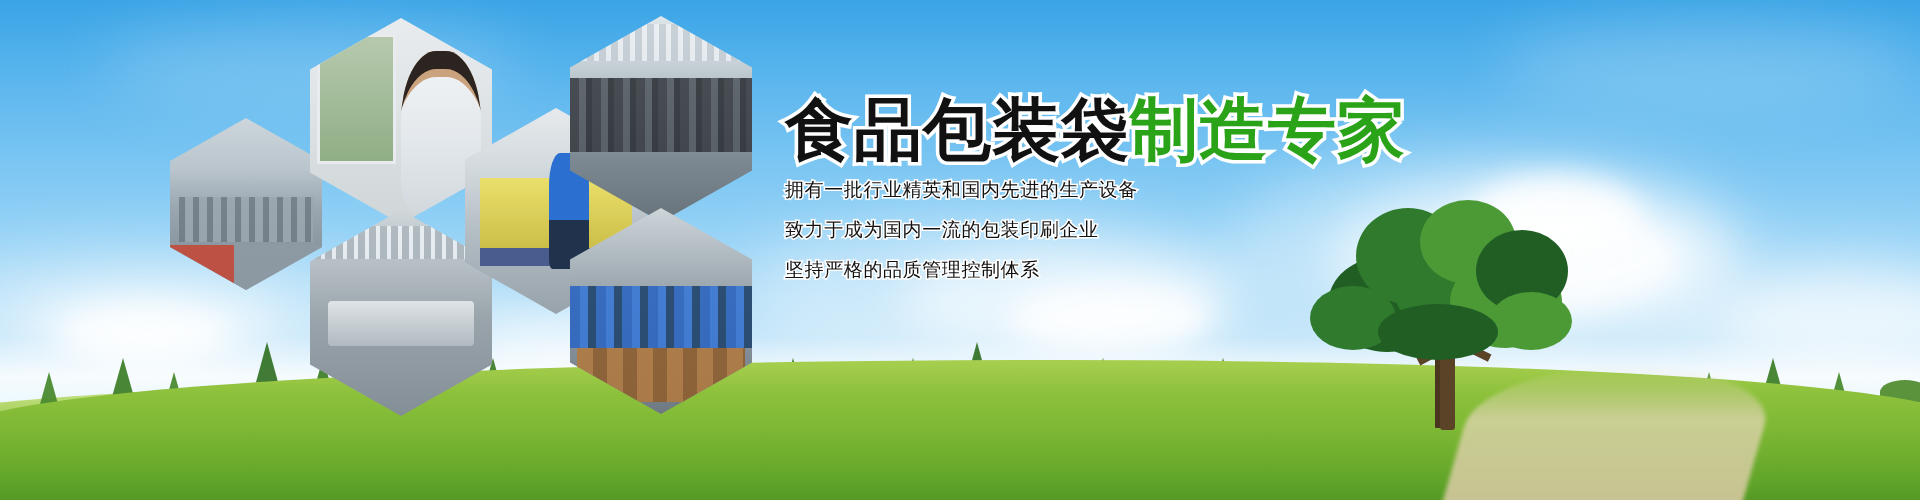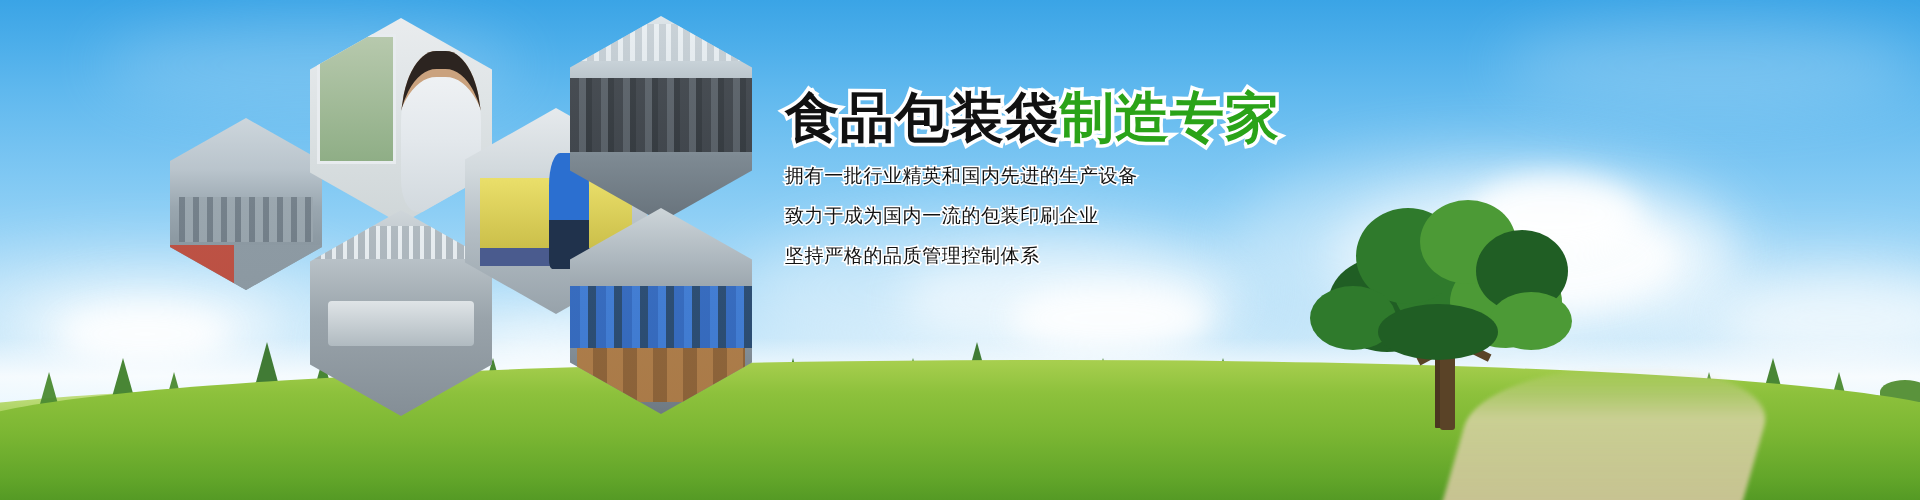--- a/index.html
+++ b/index.html
@@ -84,21 +84,21 @@
       background:linear-gradient(to bottom,#dfe4e7,#b0bac0);border-radius:4px;}
 
   .ph-line{background:linear-gradient(to bottom,#cdd5d9 0%,#aeb8bf 24%,#8e99a1 50%,#6e7982 100%);}
   .ph-line:before{content:"";position:absolute;left:0;right:0;top:38%;height:30%;
       background:repeating-linear-gradient(90deg,#2f67c0 0 10px,#3b7ad6 10px 18px,#24476f 18px 26px);opacity:.92;}
   .ph-line:after{content:"";position:absolute;left:4%;right:4%;bottom:6%;height:26%;
       background:repeating-linear-gradient(90deg,#b07a41 0 16px,#8e5f30 16px 30px);opacity:.9;}
 
   
   #copy{position:absolute;left:785px;top:95px;width:720px;}
-  #headline{font-size:54px;line-height:1;font-weight:bold;white-space:nowrap;letter-spacing:1px;font-family:Liberation Mono, monospace;}
+  #headline{font-size:68px;line-height:1;font-weight:bold;white-space:nowrap;letter-spacing:1px;}
   #headline span{
       -webkit-text-stroke:7px #ffffff;paint-order:stroke fill;
       text-shadow:0 0 0 #fff;}
   .hl-black{color:#111111;}
   .hl-green{color:#2aa318;}
   .sub{font-size:19px;color:#111;margin-top:14px;letter-spacing:.6px;white-space:nowrap;
        -webkit-text-stroke:3px #ffffff;paint-order:stroke fill;}
   #sub1{}
 </style>
 </head>

